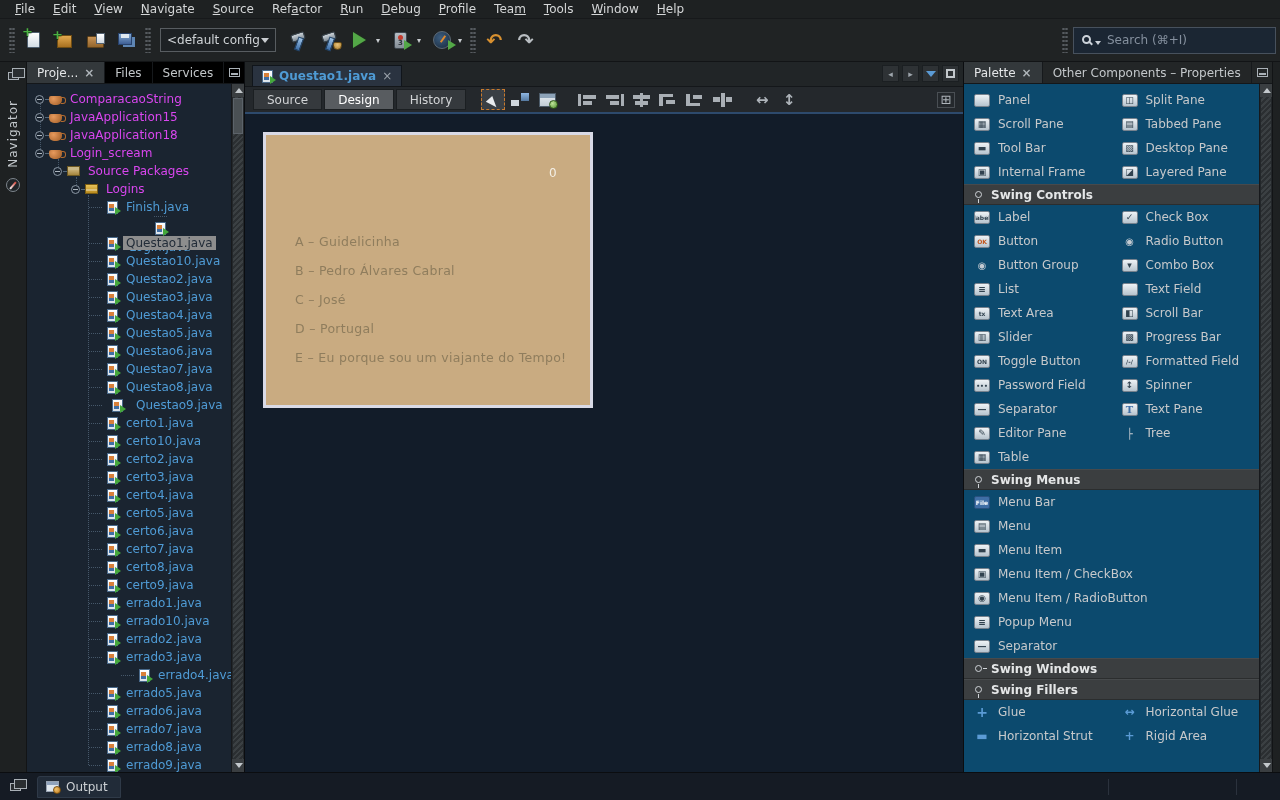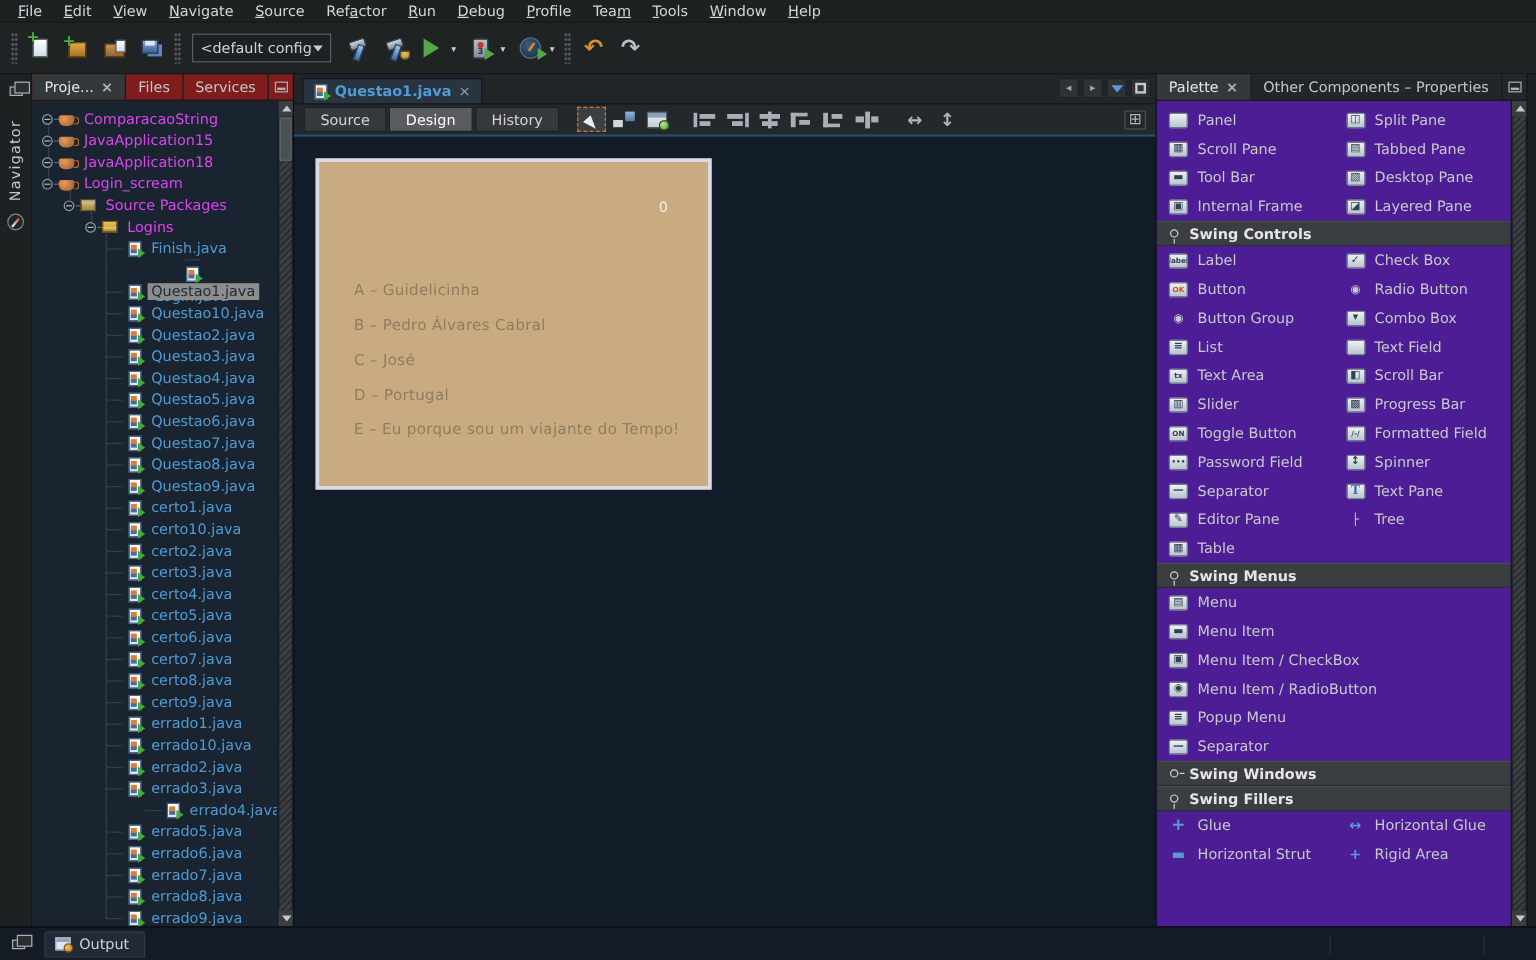--- a/index.html
+++ b/index.html
@@ -55,21 +55,21 @@
   .main{display:flex;height:710px;background:#141d2a}
   .dockstrip{width:27px;background:#1e2122;border-right:1px solid #121416;display:flex;flex-direction:column;align-items:center;padding-top:6px;flex:none}
   .winicon{width:11px;height:8px;border:1px solid #a9b0b6;background:#2a2e31;position:relative;margin:4px 0 14px 0}
   .winicon::after{content:"";position:absolute;left:3px;top:-5px;width:11px;height:8px;border:1px solid #a9b0b6;background:#2a2e31}
   .vlabel{writing-mode:vertical-rl;transform:rotate(180deg);color:#c3c8cc;font-size:12px;letter-spacing:1px;margin:6px 0}
   .compass{width:14px;height:14px;border-radius:50%;background:#202528;border:1px solid #7d858c;position:relative;margin-top:4px}
   .compass::after{content:"";position:absolute;left:5px;top:2px;width:2px;height:9px;background:linear-gradient(#d8463a,#f2f4f6);transform:rotate(40deg)}
 
   
   .explorer{width:218px;display:flex;flex-direction:column;background:#1a2430;border-right:1px solid #0b0d10;flex:none}
-  .ptabs{height:22px;display:flex;align-items:stretch;background:#7f1d1d;border-bottom:1px solid #14171a;flex:none}
+  .ptabs{height:22px;display:flex;align-items:stretch;background:#000000;border-bottom:1px solid #14171a;flex:none}
   .ptab{display:flex;align-items:center;gap:6px;padding:0 10px;color:#c3c7ca;font-size:12px;border-right:1px solid #16191c}
   .ptab.active{background:#33383b;color:#e4e6e8}
   .ptab .x{color:#aeb4b9;font-size:12px;font-weight:bold}
   .minbtn{margin-left:auto;width:20px;display:flex;align-items:center;justify-content:center}
   .minglyph{width:11px;height:9px;border:1px solid #aab1b7;position:relative}
   .minglyph::after{content:"";position:absolute;left:1px;bottom:1px;width:7px;height:2px;background:#aab1b7}
   .treewrap{position:relative;flex:1;overflow:hidden}
   .tree{position:absolute;left:0;top:0;right:13px;bottom:0;padding-top:6px;overflow:hidden}
   .trow{height:18px;display:flex;align-items:center;gap:5px;white-space:nowrap;position:relative}
   .trow .lbl{font-size:12px;color:#d946ef;padding:0 3px}
@@ -126,21 +126,21 @@
   .a6{background:linear-gradient(#a9afb5,#a9afb5) 9px 0px/4px 14px no-repeat,linear-gradient(#a9afb5,#a9afb5) 1px 4px/7px 5px no-repeat,linear-gradient(#a9afb5,#a9afb5) 14px 4px/6px 5px no-repeat}
   .arrglyph{color:#aeb4ba;font-size:15px;font-weight:bold}
   .gridbtn{margin-left:auto;color:#aeb4ba;font-size:13px;border:1px solid #4a4f54;width:18px;height:16px;display:flex;align-items:center;justify-content:center}
   .canvas{flex:1;background:#121c29;position:relative;overflow:hidden}
   .form{position:absolute;left:18px;top:18px;width:330px;height:276px;background:#c9ab81;border:3px solid #d9dae6}
   .ftitle{position:absolute;left:15px;top:16px;font-size:19px;font-weight:bold;font-style:italic;color:#6f6b62;letter-spacing:.5px}
   .fcount{position:absolute;left:283px;top:31px;font-size:12px;color:#f3efe6}
   .fopt{position:absolute;left:29px;font-size:12.5px;color:#8f7d5d;letter-spacing:.3px}
 
   
-  .palette{width:309px;background:#4c1d95;border-left:1px solid #0b0d10;display:flex;flex-direction:column;flex:none}
+  .palette{width:309px;background:#0c4a6e;border-left:1px solid #0b0d10;display:flex;flex-direction:column;flex:none}
   .palette .ptabs{background:#232627}
   .pbody{position:relative;flex:1;overflow:hidden}
   .pcontent{position:absolute;left:0;top:0;right:13px;bottom:0;padding-top:4px;overflow:hidden}
   .psec{height:21px;display:flex;align-items:center;gap:9px;padding-left:11px;background:#3b3e40;border-top:1px solid #474a4c;border-bottom:1px solid #2b2d2e;color:#e4e6e7;font-weight:bold;font-size:12px}
   .khead{width:7px;height:7px;border:1px solid #d0d4d8;border-radius:50%;position:relative;flex:none}
   .khead::after{content:"";position:absolute;left:2px;top:7px;width:1px;height:4px;background:#d0d4d8}
   .khead.collapsed::after{left:7px;top:2px;width:4px;height:1px}
   .pgrid{display:grid;grid-template-columns:1fr 1fr;grid-auto-rows:24px}
   .pgrid.cols1{grid-template-columns:1fr}
   .pitem{display:flex;align-items:center;gap:8px;padding-left:10px;color:#c7c9cb;font-size:12px;white-space:nowrap;overflow:hidden}
@@ -230,20 +230,28 @@
     </div>
   <span class="grip"></span>
   <div class="tgroup" id="tg2">
       <span class="tbtn">
         <span class="ic ic-undo">↶</span>
       </span>
       <span class="tbtn">
         <span class="ic ic-redo">↷</span>
       </span>
     </div>
+  <div class="searchwrap">
+    <span class="grip"></span>
+    <div class="searchbox">
+      <span class="mag"></span>
+      <span class="magdd"></span>
+      <input placeholder="Search (⌘+I)" style="">
+    </div>
+  </div>
 </div>
 
 <div class="main">
 
   <div class="dockstrip">
     <span class="winicon"></span>
     <span class="vlabel">Navigator</span>
     <span class="compass"></span>
   </div>
 
@@ -347,21 +355,21 @@
           <div class="trow file" style="padding-left: 62px;">
             <span class="conn"></span>
             <span class="ficon"></span>
             <span class="lbl">Questao7.java</span>
           </div>
           <div class="trow file" style="padding-left: 62px;">
             <span class="conn"></span>
             <span class="ficon"></span>
             <span class="lbl">Questao8.java</span>
           </div>
-          <div class="trow file" style="padding-left: 62px;">
+          <div class="trow file" style="padding-left: 62px; gap: 10px;">
             <span class="conn"></span>
             <span class="ficon"></span>
             <span class="lbl">Questao9.java</span>
           </div>
           <div class="trow file" style="padding-left: 62px;">
             <span class="conn"></span>
             <span class="ficon"></span>
             <span class="lbl">certo1.java</span>
           </div>
           <div class="trow file" style="padding-left: 62px;">
@@ -683,20 +691,24 @@
               <span class="pi">▦</span>
               <span>Table</span>
             </div>
           </div>
           <div class="psec">
             <span class="khead"></span>
             <span>Swing Menus</span>
           </div>
           <div class="pgrid cols1">
             <div class="pitem">
+              <span class="pi txt blueb">File</span>
+              <span>Menu Bar</span>
+            </div>
+            <div class="pitem">
               <span class="pi">▤</span>
               <span>Menu</span>
             </div>
             <div class="pitem">
               <span class="pi">▬</span>
               <span>Menu Item</span>
             </div>
             <div class="pitem">
               <span class="pi">▣</span>
               <span>Menu Item / CheckBox</span>

